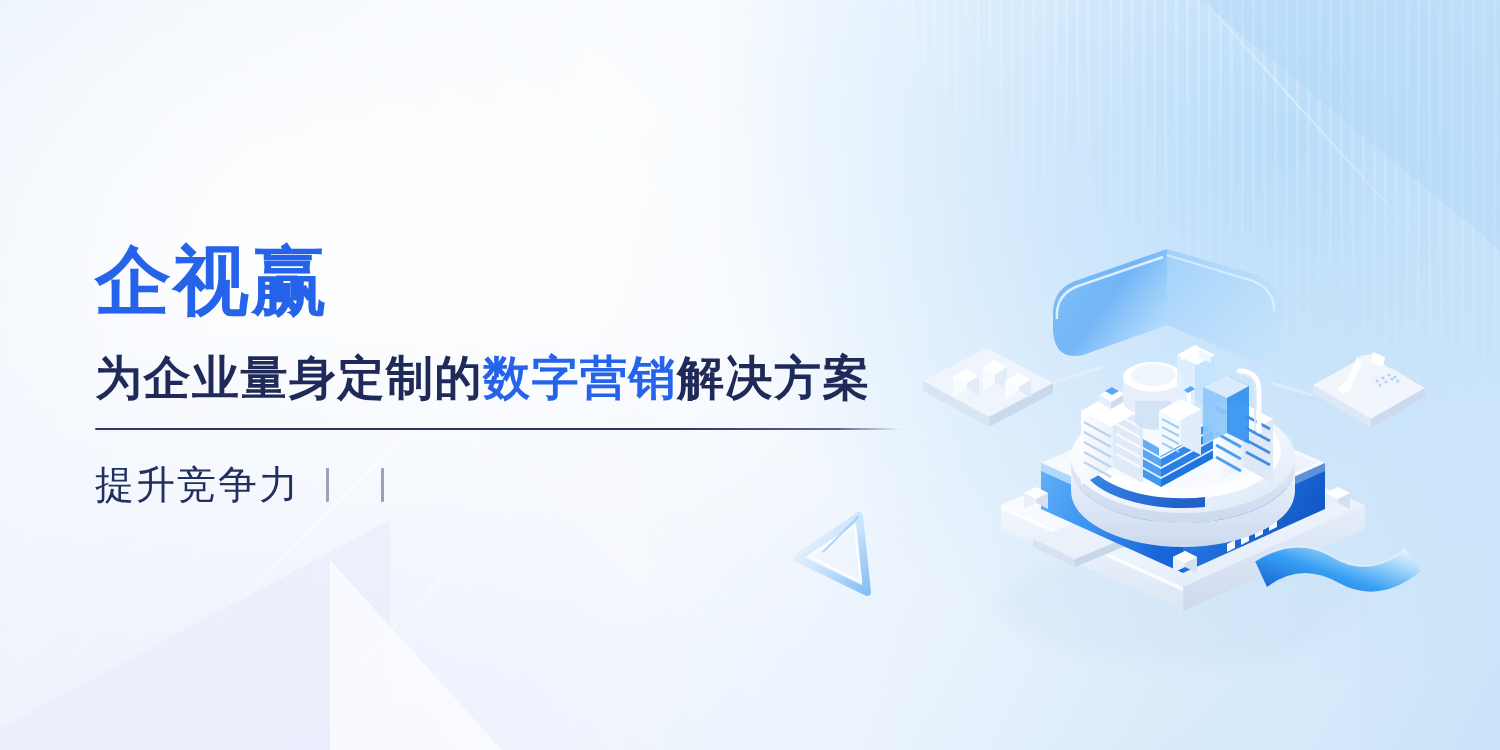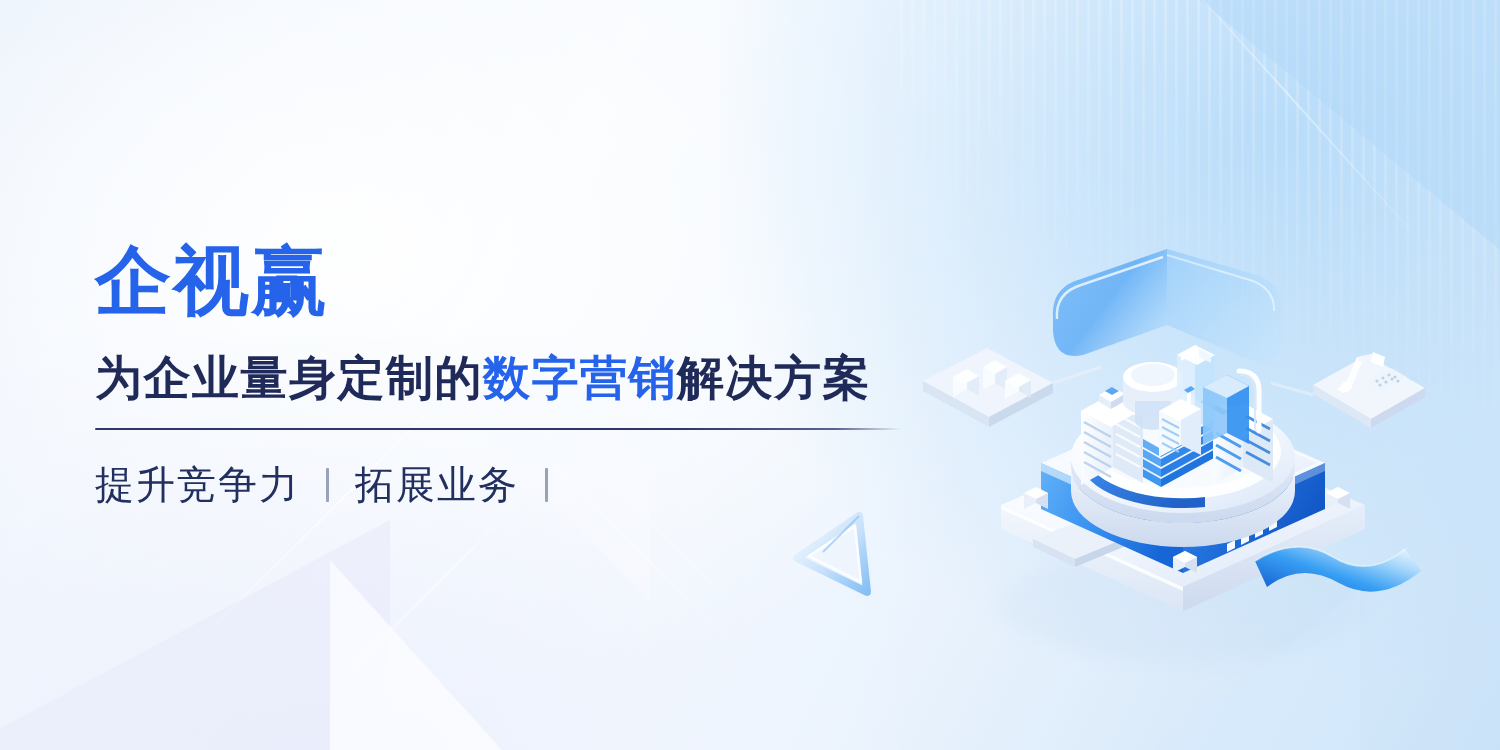--- a/index.html
+++ b/index.html
@@ -191,21 +191,20 @@
 
     <div class="brand">企视赢</div>
 
     <div class="headline"><span>为企业量身定制的</span><span class="hl">数字营销</span><span>解决方案</span></div>
 
     <div class="rule"></div>
 
     <div class="tagline">
       <span>提升竞争力</span>
       <span class="sep"></span>
-      <span>拓展业务</span>
       <span class="sep"></span>
     </div>
   </div>
 
   <div class="art">
     <svg viewBox="0 0 540 470" xmlns="http://www.w3.org/2000/svg">
       <defs>
         <linearGradient id="gBand" x1="0" y1="0" x2="1" y2="0.4">
           <stop offset="0" stop-color="#63b2f7"></stop>
           <stop offset="48%" stop-color="#3a93f2"></stop>

